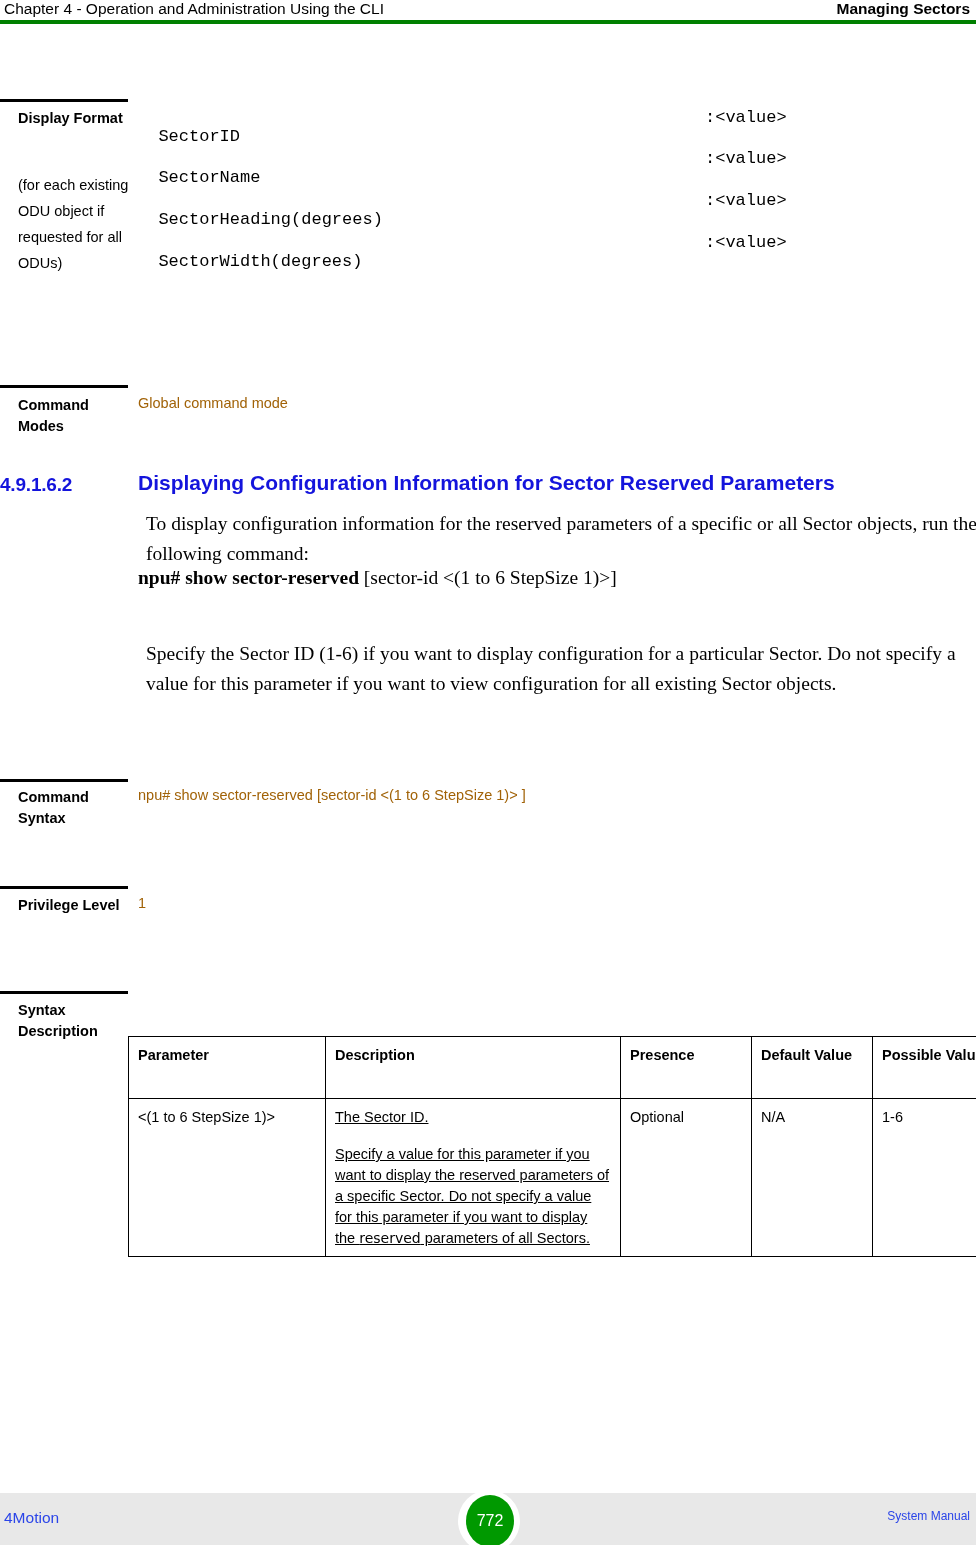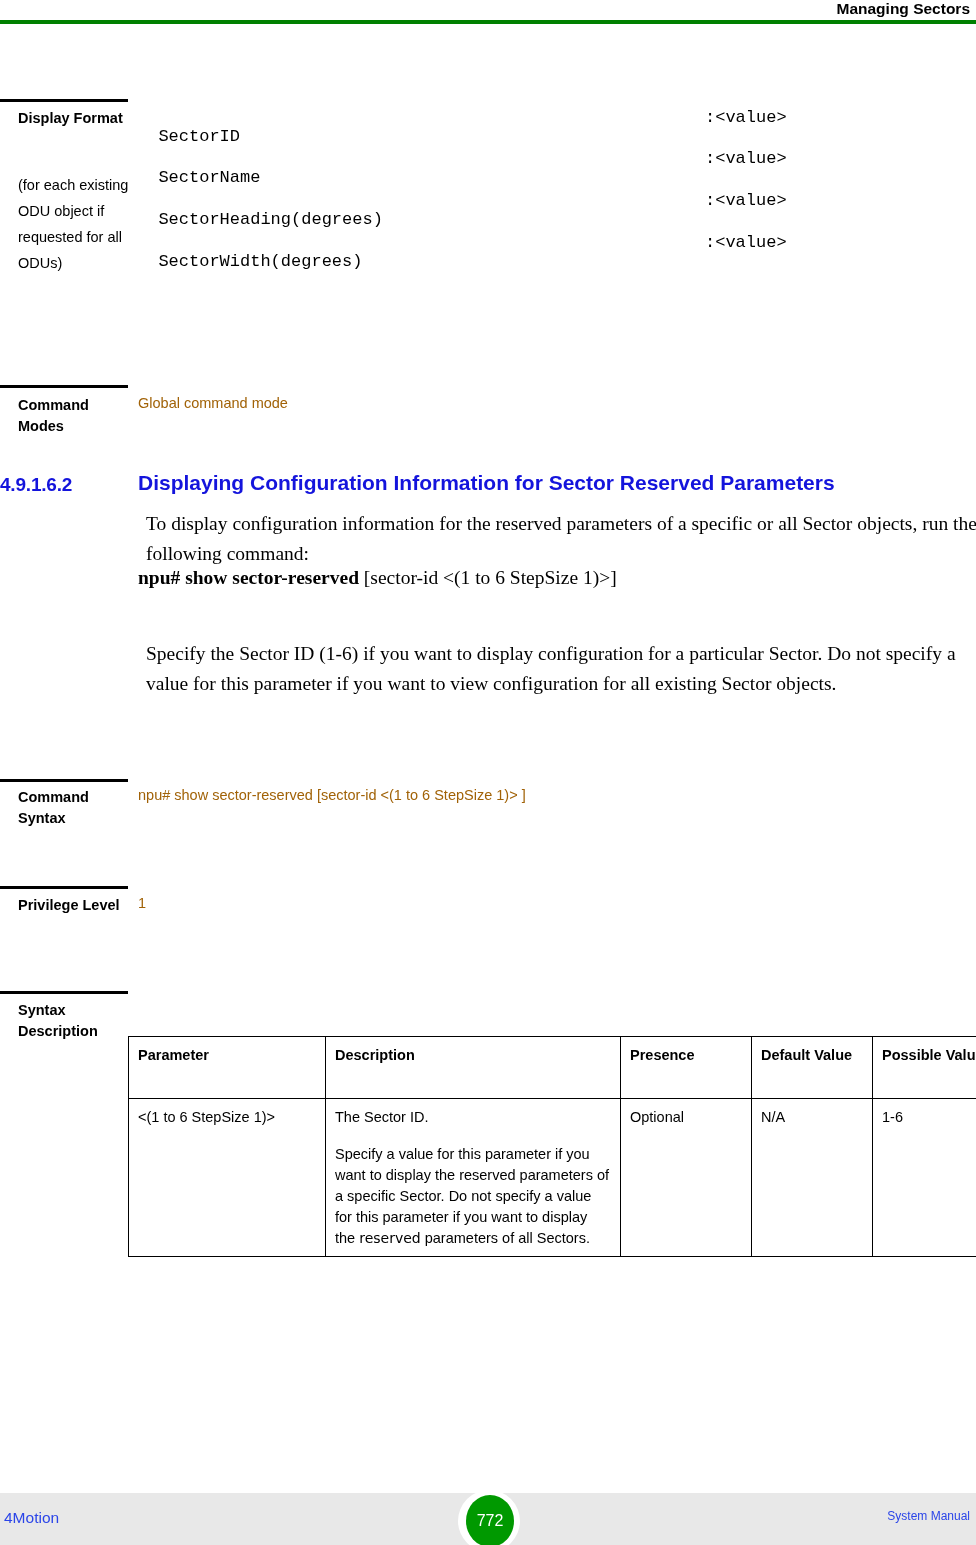--- a/index.html
+++ b/index.html
@@ -116,21 +116,21 @@
     color: #000000;
     text-align: left;
   }
   .syntax-table th { font-weight: bold; height: 46px; }
   .syntax-table td { font-weight: normal; }
   .syntax-table .c0 { width: 178px; }
   .syntax-table .c1 { width: 276px; }
   .syntax-table .c2 { width: 112px; }
   .syntax-table .c3 { width: 102px; }
   .syntax-table .c4 { width: 152px; }
-  .desc-p { margin: 0 0 16px 0; }
+  .desc-p { margin: 0 0 16px 0; text-decoration: underline; }
   .desc-p:last-child { margin-bottom: 0; }
   .odd-word { font-family: "DejaVu Sans", sans-serif; font-size: 14px; }
 
   
   .footer-band {
     position: absolute; left: 0; top: 1493px; width: 976px; height: 52px;
     background: #e8e8e8;
   }
   .footer-left {
     position: absolute; left: 4px; top: 1509px;
@@ -155,20 +155,21 @@
   }
   .footer-badge span {
     font-family: "Liberation Sans", sans-serif;
     font-size: 16px; color: #ffffff;
   }
 </style>
 </head>
 <body>
 
 <div class="page-header">
+  <div class="hdr-left">Chapter 4 - Operation and Administration Using the CLI</div>
   <div class="hdr-right">Managing Sectors</div>
 </div>
 <div class="header-rule"></div>
 
 <div class="sec-rule" style="top:99px;"></div>
 <div class="sec-label" style="top:108px;">Display Format</div>
 <div class="sec-sublabel" style="top:172px;">(for each existing ODU object if requested for all ODUs)</div>
 
 <div class="mono-row" style="top:108px;">
   <span class="m-key">SectorID</span>

